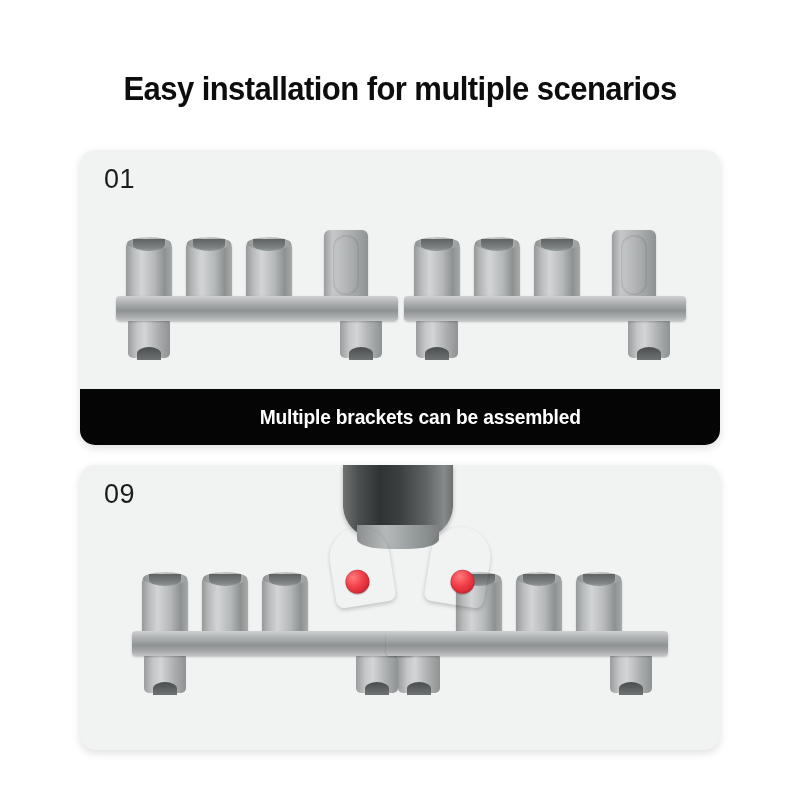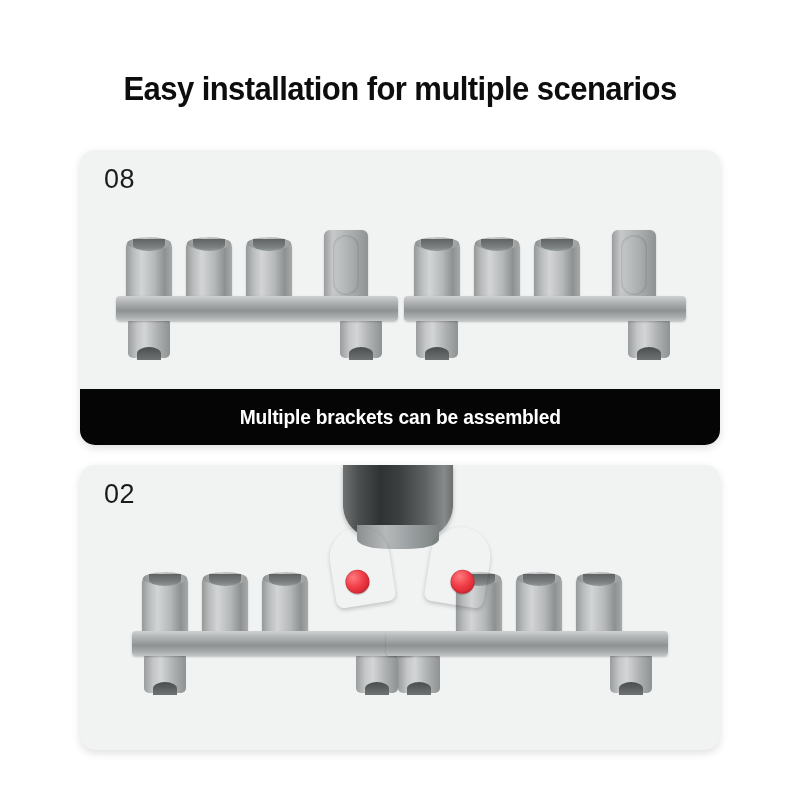--- a/index.html
+++ b/index.html
@@ -58,20 +58,21 @@
     position: absolute;
     left: 0;
     bottom: 0;
     width: 640px;
     height: 56px;
     background: #050505;
     display: flex;
     align-items: center;
     justify-content: center;
     z-index: 50;
+    padding-left: 20px;
   }
   .caption-text {
     color: #ffffff;
     font-size: 20px;
     font-weight: bold;
     letter-spacing: -0.2px;
     transform: scaleX(0.96);
     white-space: nowrap;
   }
 
@@ -225,21 +226,21 @@
   }
   .prong.right .btn { left: 24px; }
 </style>
 </head>
 <body>
 
 <div class="page-title">Easy installation for multiple scenarios</div>
 
 <div class="card" id="card-1">
 
-  <div class="card-number">08</div>
+  <div class="card-number">01</div>
 
   <div class="scene">
 
     <div class="bracket" style="left:32px; top:78px;">
       <div class="socket" style="left:14px;"></div>
       <div class="socket" style="left:74px;"></div>
       <div class="socket" style="left:134px;"></div>
       <div class="redmod" style="left:212px;">
         <div class="capsule"></div>
       </div>
@@ -262,21 +263,21 @@
 
   </div>
 
   <div class="caption-bar">
     <div class="caption-text">Multiple brackets can be assembled</div>
   </div>
 </div>
 
 <div class="card" id="card-2">
 
-  <div class="card-number">02</div>
+  <div class="card-number">09</div>
 
   <div class="scene">
 
     <div class="suction-head" style="left:215px; top:0px; width:210px; height:150px;">
       <div class="tube"></div>
       <div class="tube-collar"></div>
       <div class="prong left">
         <div class="btn"></div>
       </div>
       <div class="prong right">

